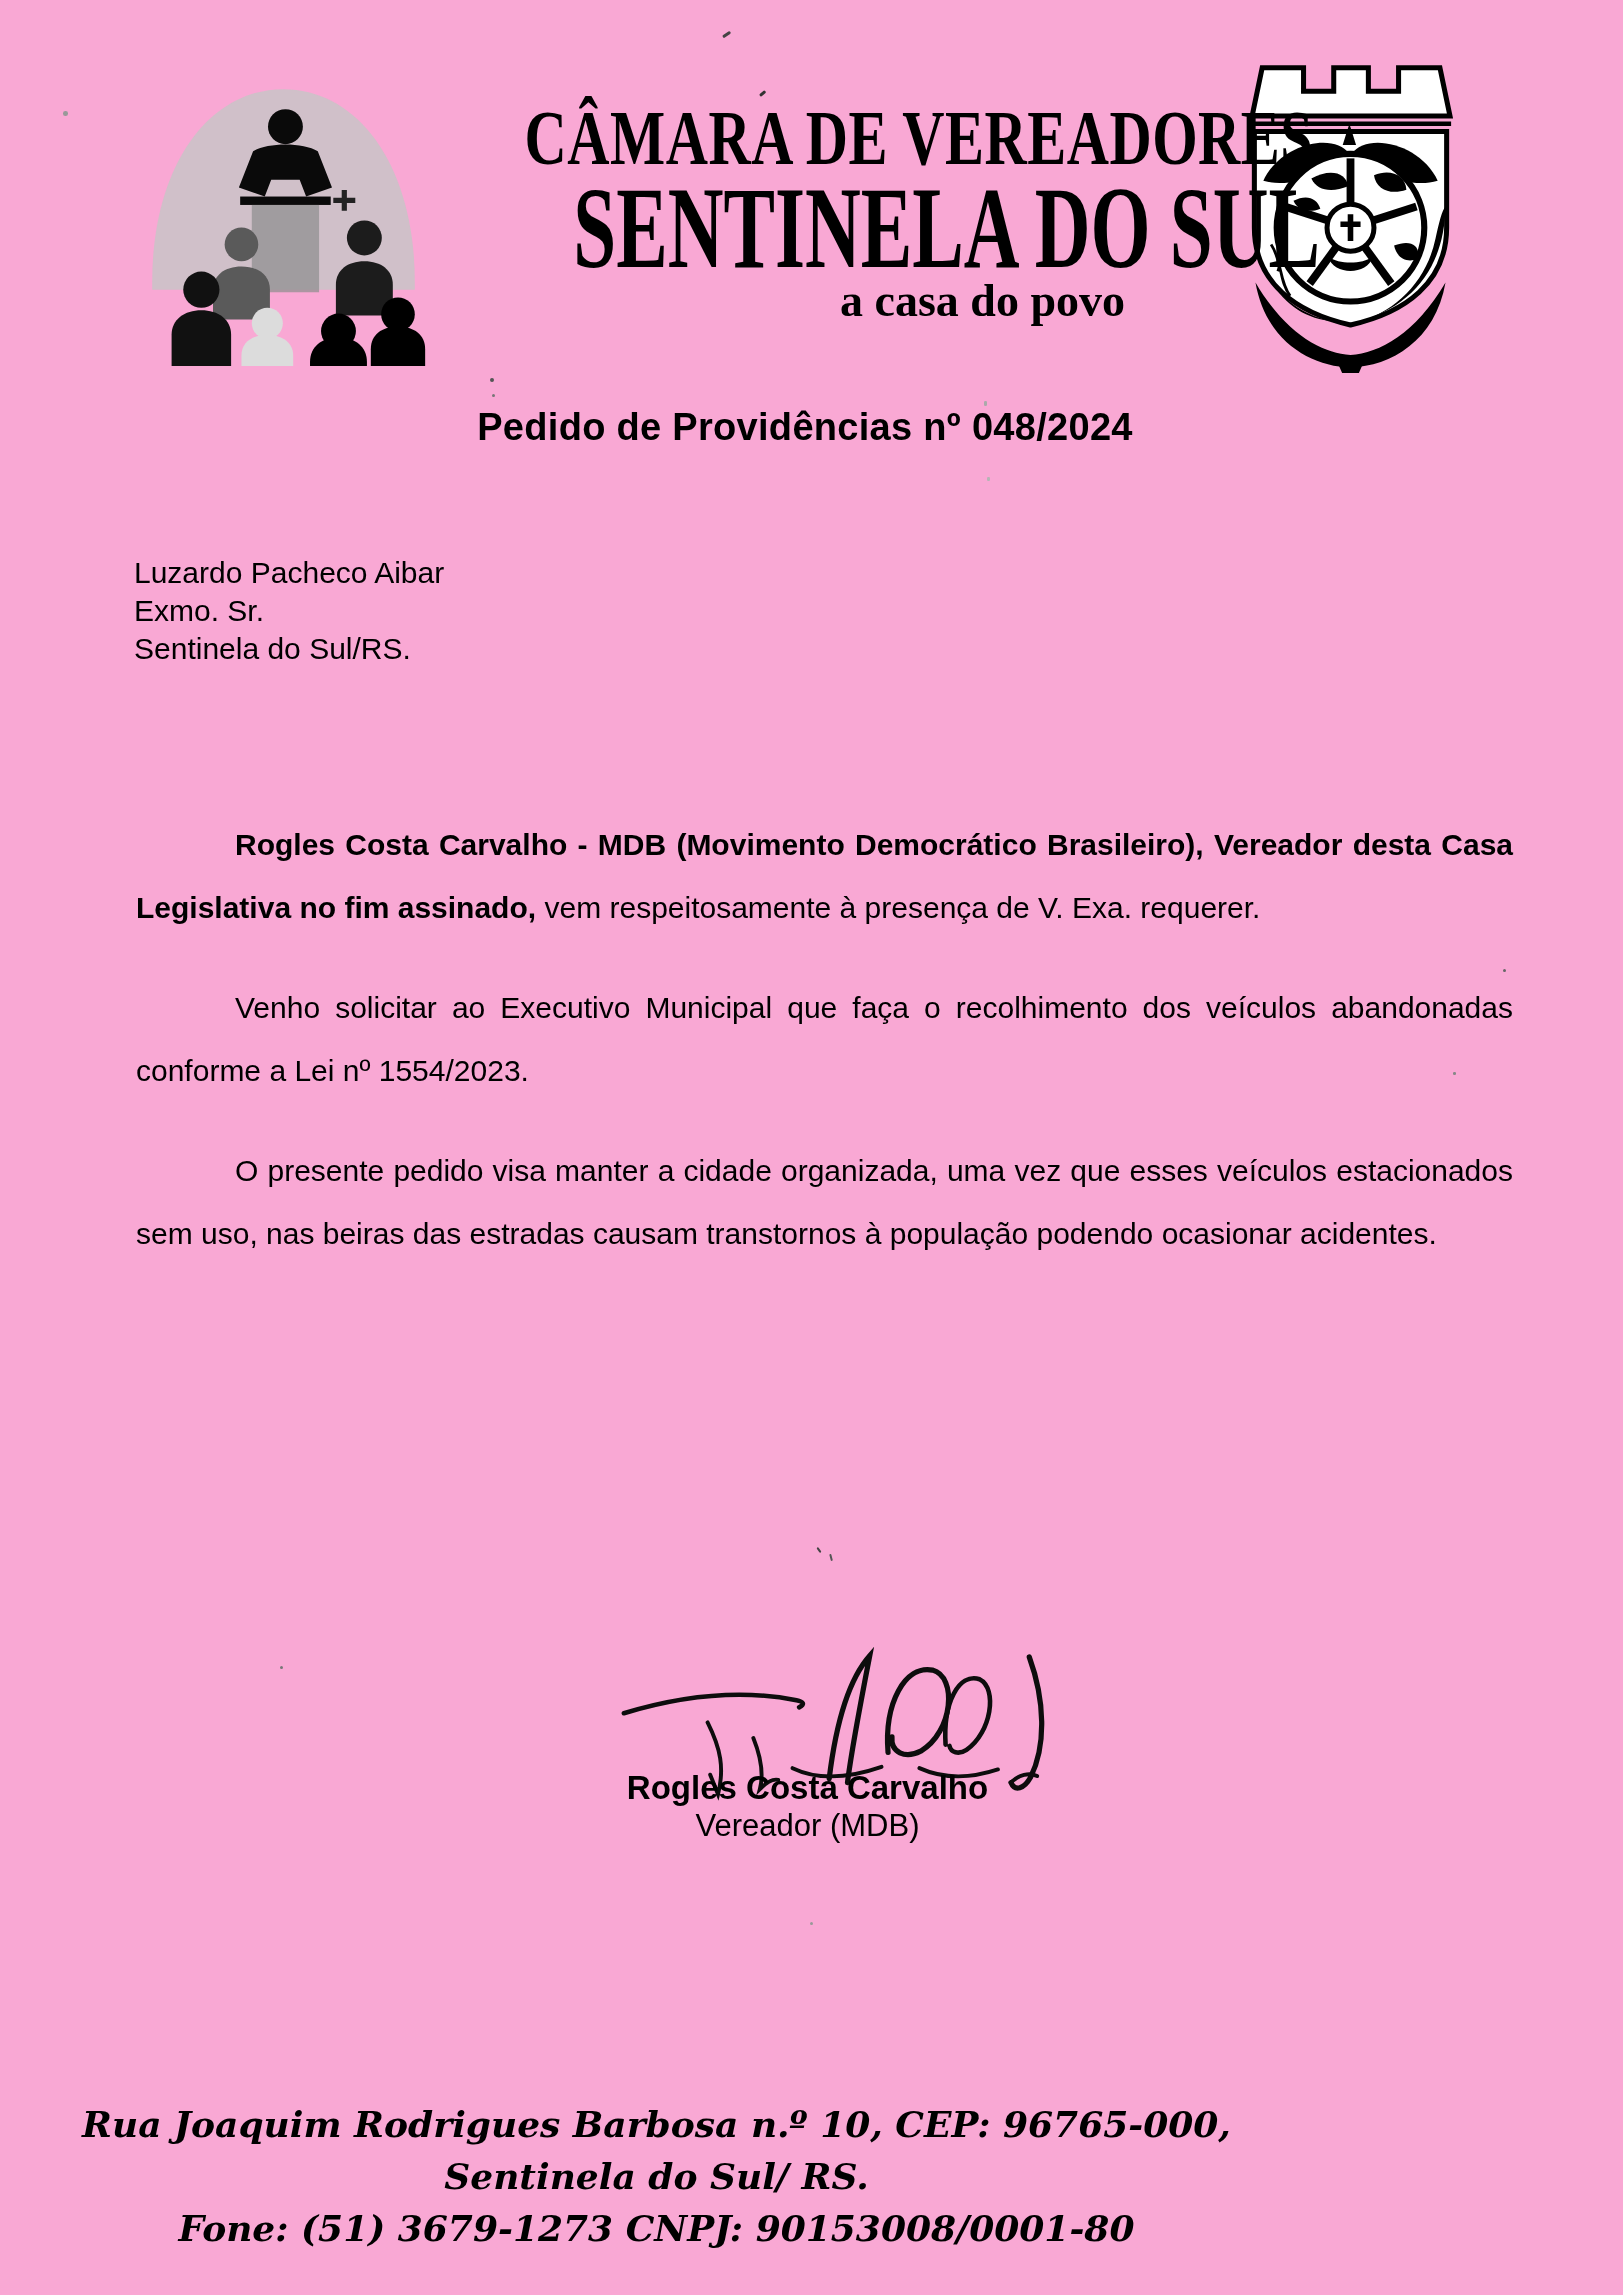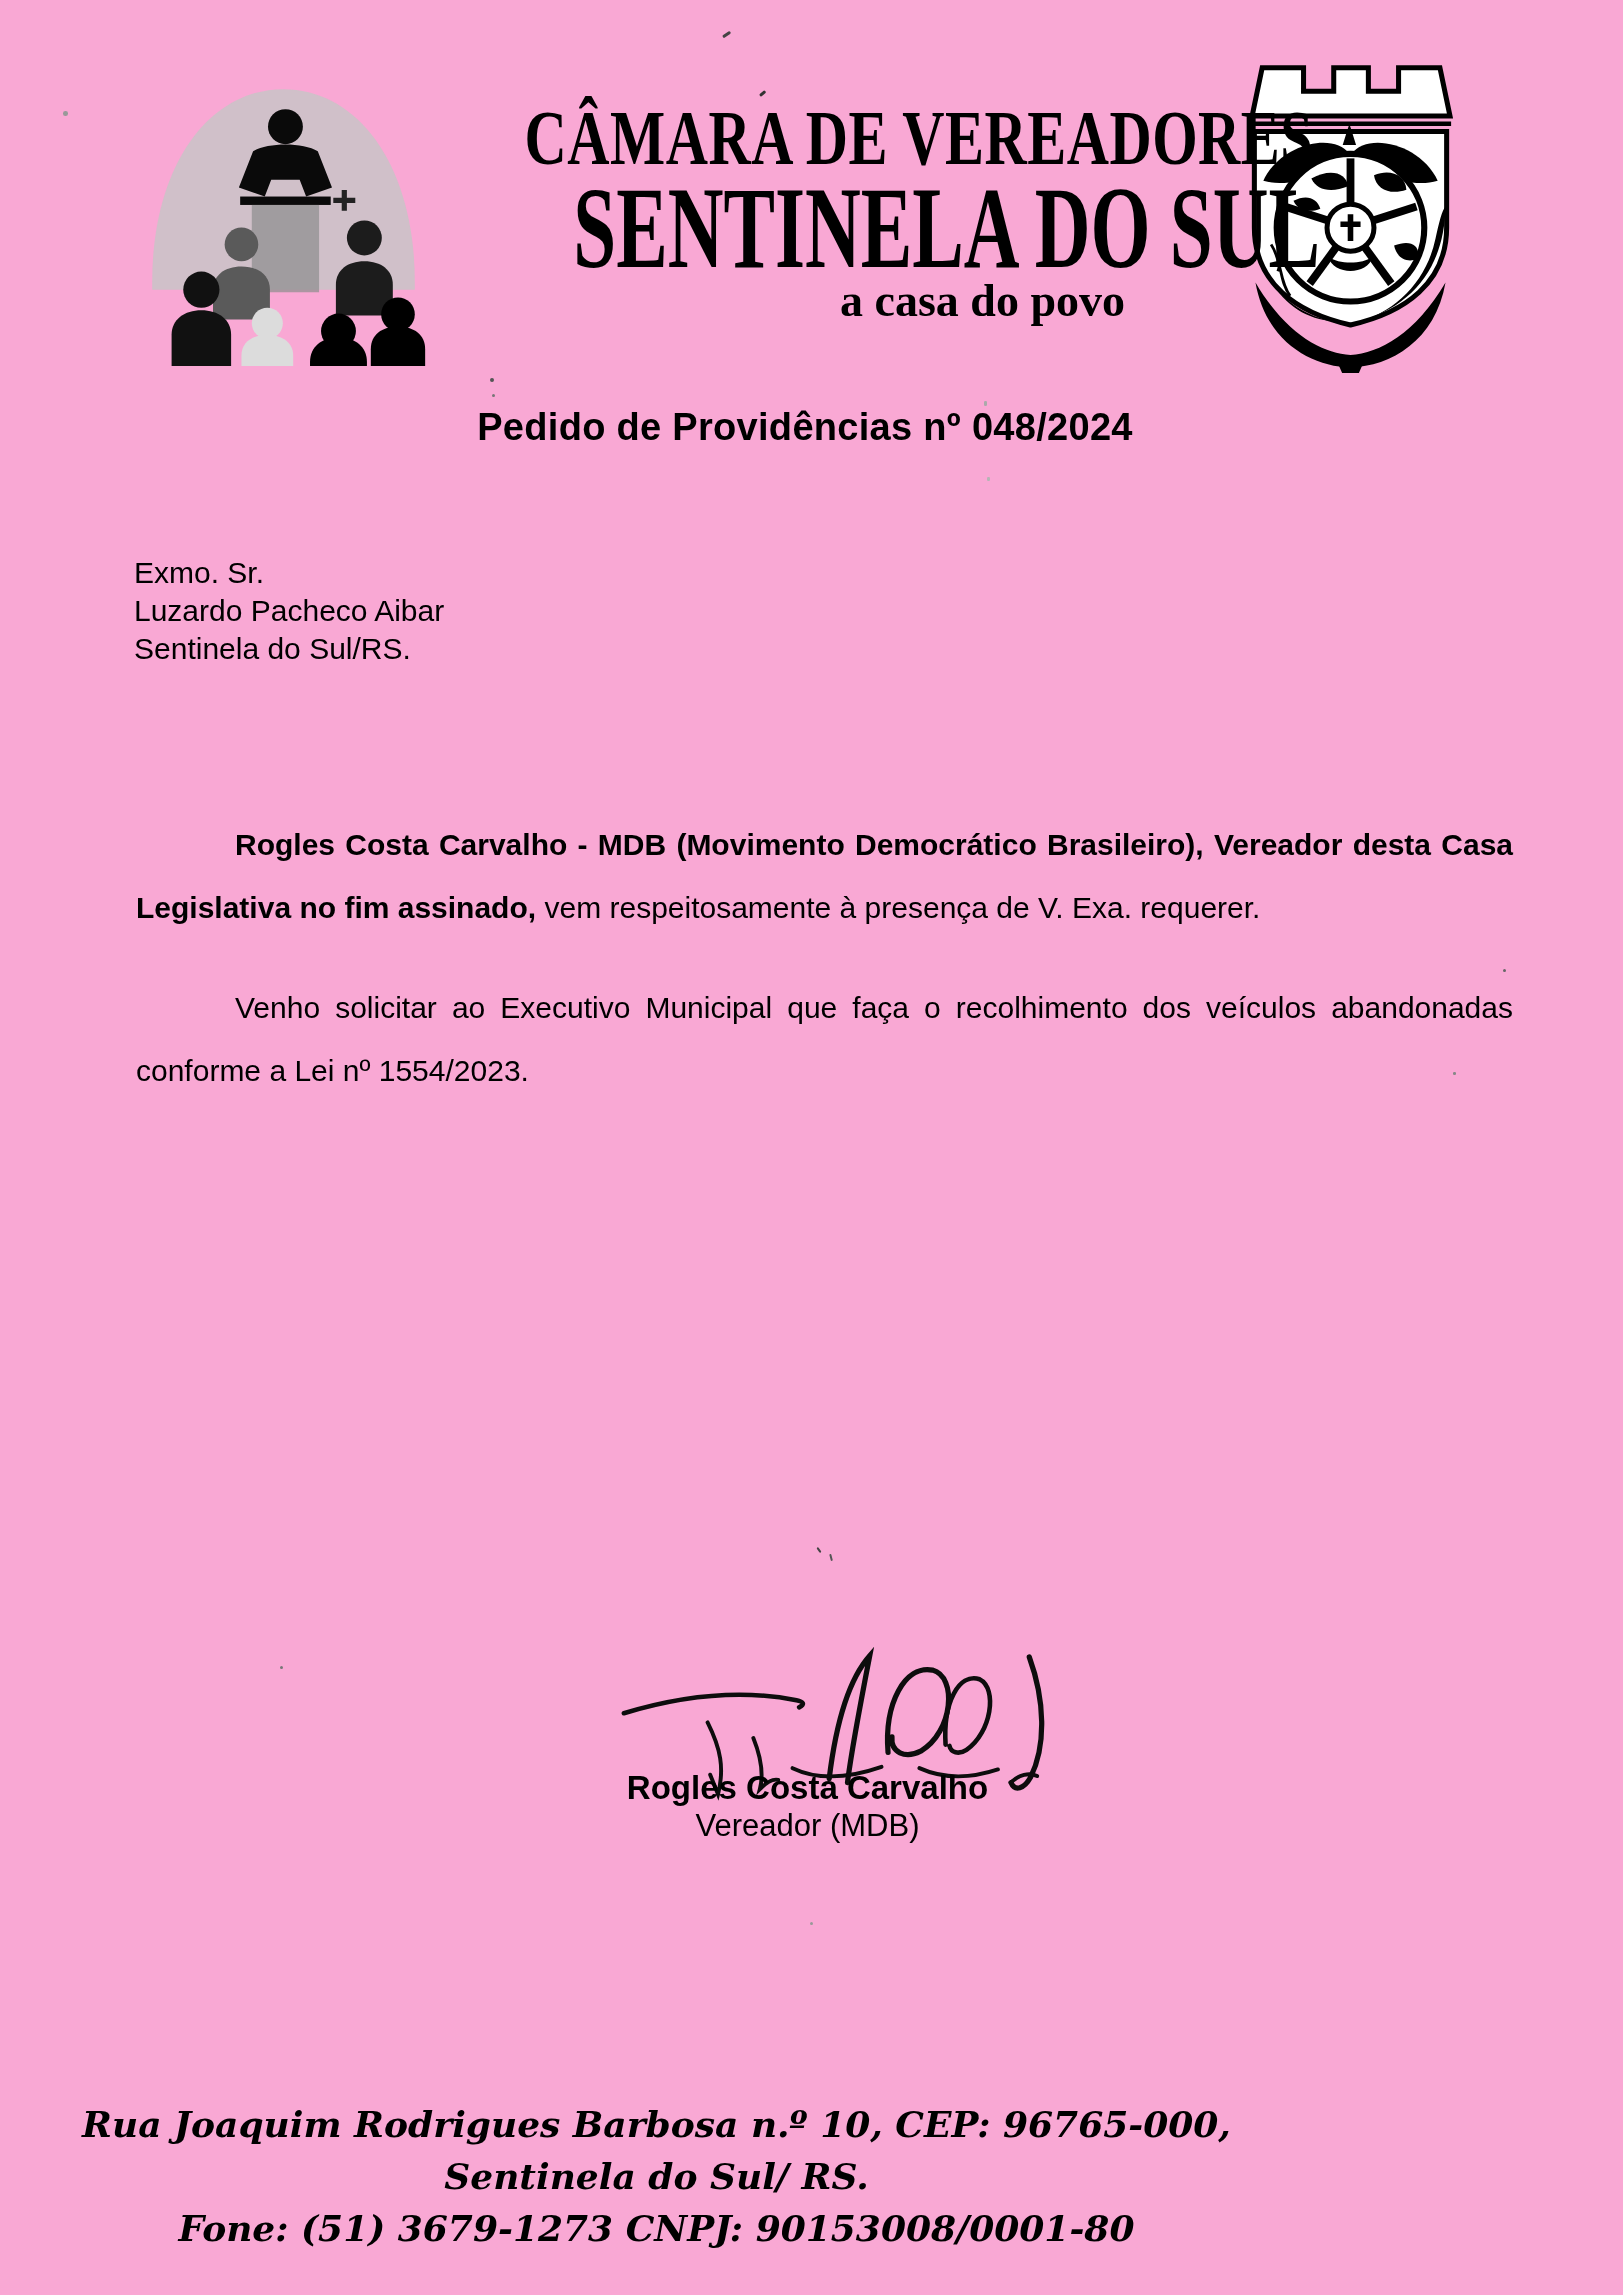--- a/index.html
+++ b/index.html
@@ -144,28 +144,29 @@
     </svg>
   </div>
 
   <div class="org-line1">CÂMARA DE VEREADORES</div>
   <div class="org-line2">SENTINELA DO SUL</div>
   <div class="tagline">a casa do povo</div>
 
   <div class="doc-title">Pedido de Providências nº 048/2024</div>
 
   <div class="addressee">
+    <div>Luzardo Pacheco Aibar</div>
     <div>Exmo. Sr.</div>
-    <div>Luzardo Pacheco Aibar</div>
     <div>Sentinela do Sul/RS.</div>
   </div>
 
   <div class="body-text">
     <p><span class="b">Rogles Costa Carvalho - MDB (Movimento Democrático Brasileiro), Vereador desta Casa Legislativa no fim assinado,</span><span> vem respeitosamente à presença de V. Exa. requerer.</span></p>
     <p>Venho solicitar ao Executivo Municipal que faça o recolhimento dos veículos abandonadas conforme a Lei nº 1554/2023.</p>
+    <p>O presente pedido visa manter a cidade organizada, uma vez que esses veículos estacionados sem uso, nas beiras das estradas causam transtornos à população podendo ocasionar acidentes.</p>
   </div>
 
 
   <div class="sig-scribble">
     <svg width="511" height="170" viewBox="0 0 780 260" xmlns="http://www.w3.org/2000/svg">
       <g fill="none" stroke="#0d0d0d" stroke-linecap="round">
         <path stroke-width="7" d="M48,112 C140,84 230,76 312,92 C322,94 326,98 316,103"></path>
         <path stroke-width="6" d="M176,126 C196,166 202,196 192,236 L180,206"></path>
         <path stroke-width="6" d="M246,150 C258,180 262,205 256,228 C266,218 276,212 284,214"></path>
         <path stroke-width="8" d="M362,212 C372,130 392,60 424,24 C410,96 396,168 390,218"></path>

